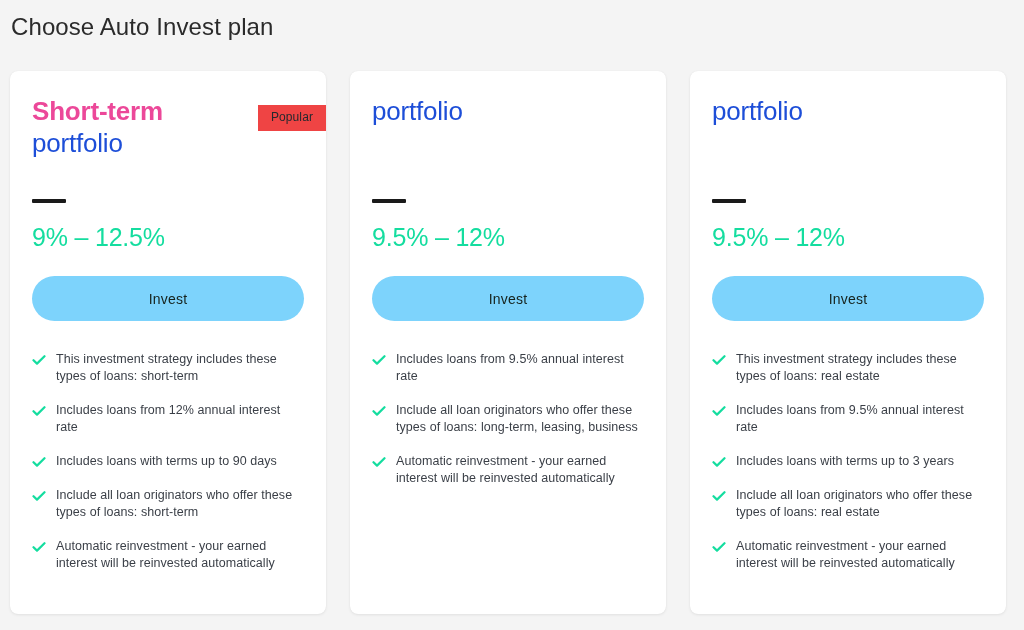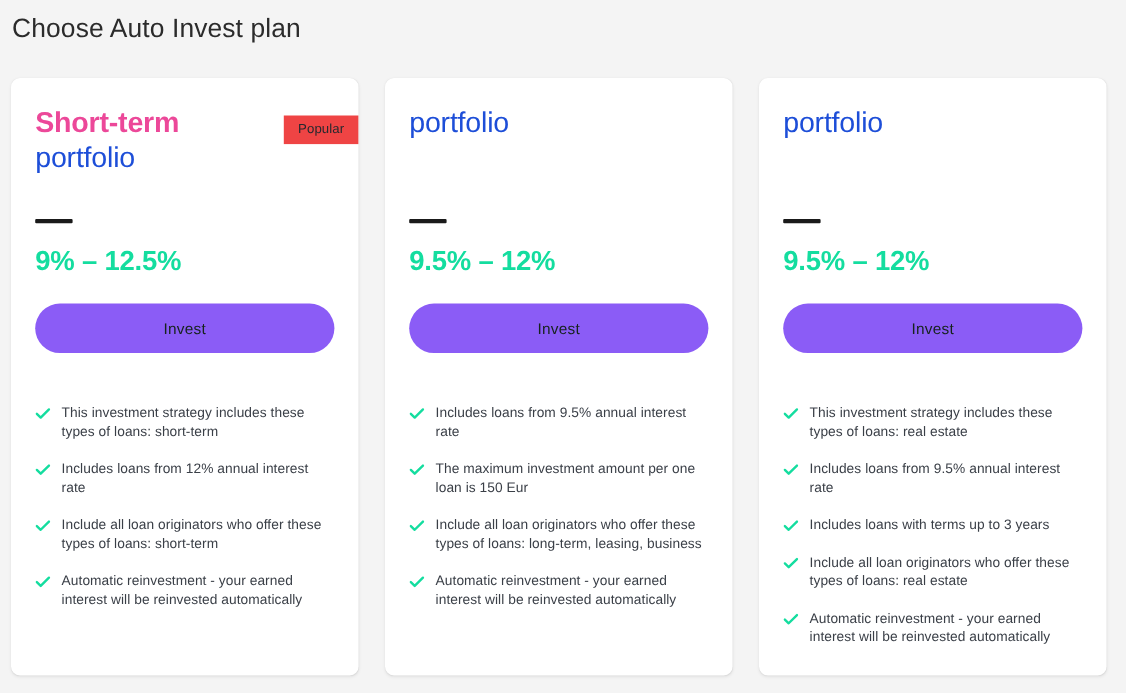--- a/index.html
+++ b/index.html
@@ -92,45 +92,45 @@
     width: 34px;
     height: 4px;
     background: #1a1a1a;
     margin-top: 16px;
     border-radius: 1px;
   }
 
   .rate {
     margin-top: 20px;
     font-size: 25px;
-    font-weight: 700;
+    font-weight: 400;
     color: #14dd9f;
     letter-spacing: -0.2px;
     line-height: 28px;
   }
 
   .invest-btn {
     display: block;
     width: 272px;
     height: 45px;
     margin-top: 25px;
-    background: #8b5cf6;
+    background: #7dd3fc;
     border: none;
     border-radius: 23px;
     color: #16231d;
     font-family: "Liberation Sans", sans-serif;
     font-size: 14px;
     font-weight: 500;
     letter-spacing: 0.2px;
     cursor: pointer;
   }
 
   .features {
     list-style: none;
-    margin-top: 46px;
+    margin-top: 30px;
   }
 
   .feature {
     display: flex;
     align-items: flex-start;
     margin-bottom: 17px;
   }
 
   .check-icon {
     flex: 0 0 auto;
@@ -184,20 +184,28 @@
                 </svg>
               </span>
             <span class="feature-text">Includes loans from 12% annual interest rate</span>
           </li>
           <li class="feature">
             <span class="check-icon">
                 <svg width="14" height="14" viewBox="0 0 14 14">
                   <path d="M1.5 7.2 L5 10.6 L12.5 3.2" fill="none" stroke="#14dd9f" stroke-width="2.2" stroke-linecap="round" stroke-linejoin="round"></path>
                 </svg>
               </span>
+            <span class="feature-text">Includes loans with terms up to 90 days</span>
+          </li>
+          <li class="feature">
+            <span class="check-icon">
+                <svg width="14" height="14" viewBox="0 0 14 14">
+                  <path d="M1.5 7.2 L5 10.6 L12.5 3.2" fill="none" stroke="#14dd9f" stroke-width="2.2" stroke-linecap="round" stroke-linejoin="round"></path>
+                </svg>
+              </span>
             <span class="feature-text">Include all loan originators who offer these types of loans: short-term</span>
           </li>
           <li class="feature">
             <span class="check-icon">
                 <svg width="14" height="14" viewBox="0 0 14 14">
                   <path d="M1.5 7.2 L5 10.6 L12.5 3.2" fill="none" stroke="#14dd9f" stroke-width="2.2" stroke-linecap="round" stroke-linejoin="round"></path>
                 </svg>
               </span>
             <span class="feature-text">Automatic reinvestment - your earned interest will be reinvested automatically</span>
           </li>
@@ -221,28 +229,20 @@
                 </svg>
               </span>
             <span class="feature-text">Includes loans from 9.5% annual interest rate</span>
           </li>
           <li class="feature">
             <span class="check-icon">
                 <svg width="14" height="14" viewBox="0 0 14 14">
                   <path d="M1.5 7.2 L5 10.6 L12.5 3.2" fill="none" stroke="#14dd9f" stroke-width="2.2" stroke-linecap="round" stroke-linejoin="round"></path>
                 </svg>
               </span>
-            <span class="feature-text">The maximum investment amount per one loan is 150 Eur</span>
-          </li>
-          <li class="feature">
-            <span class="check-icon">
-                <svg width="14" height="14" viewBox="0 0 14 14">
-                  <path d="M1.5 7.2 L5 10.6 L12.5 3.2" fill="none" stroke="#14dd9f" stroke-width="2.2" stroke-linecap="round" stroke-linejoin="round"></path>
-                </svg>
-              </span>
             <span class="feature-text">Include all loan originators who offer these types of loans: long-term, leasing, business</span>
           </li>
           <li class="feature">
             <span class="check-icon">
                 <svg width="14" height="14" viewBox="0 0 14 14">
                   <path d="M1.5 7.2 L5 10.6 L12.5 3.2" fill="none" stroke="#14dd9f" stroke-width="2.2" stroke-linecap="round" stroke-linejoin="round"></path>
                 </svg>
               </span>
             <span class="feature-text">Automatic reinvestment - your earned interest will be reinvested automatically</span>
           </li>

